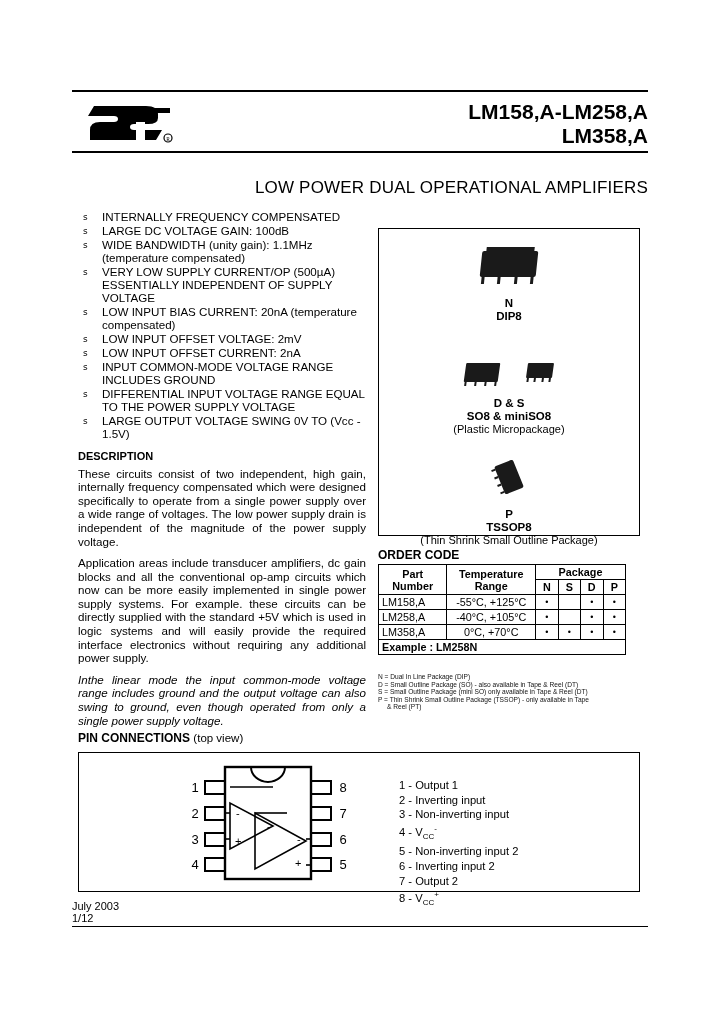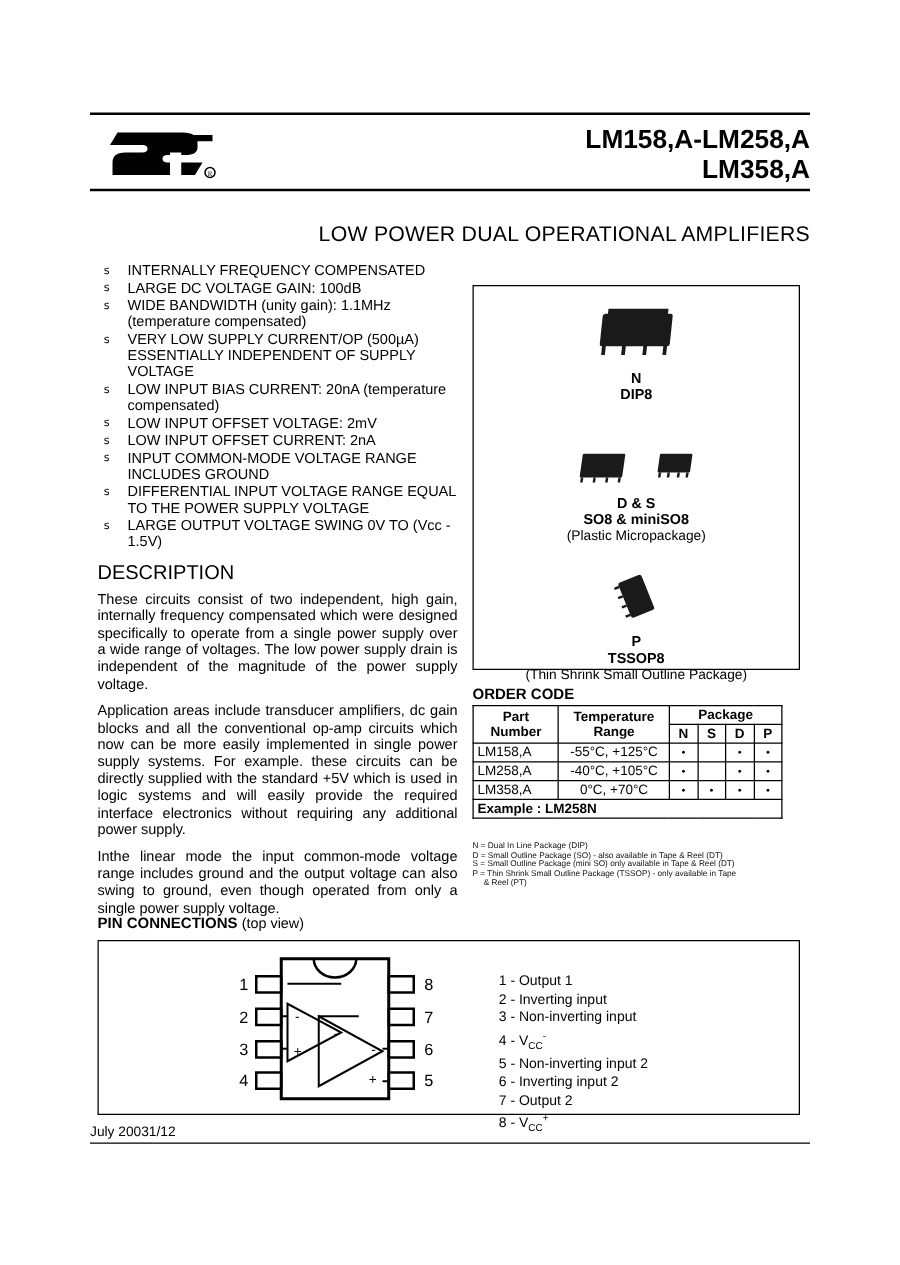--- a/index.html
+++ b/index.html
@@ -92,31 +92,31 @@
     margin-bottom: 0.5px;
   }
   ul.features li .bullet {
     position: absolute;
     left: 5px;
     top: 1px;
     font-size: 9px;
     font-family: "DejaVu Sans", sans-serif;
   }
   .sec-head {
-    font-size: 16px;
-    font-weight: normal;
+    font-size: 11px;
+    font-weight: bold;
     margin: 9px 0 5px 0;
   }
   p.desc {
     font-size: 11.6px;
     line-height: 13.6px;
     text-align: justify;
     margin: 0 0 8px 0;
   }
-  p.desc.last { margin-bottom: 12px; }
+  p.desc.last { margin-bottom: 12px; font-style: italic; }
   
   .pkg-box {
     position: absolute;
     left: 378px;
     top: 228px;
     width: 262px;
     height: 308px;
     border: 1.5px solid #000;
     box-sizing: border-box;
   }
@@ -287,20 +287,21 @@
   .footer {
     position: absolute;
     left: 72px;
     top: 900px;
     width: 576px;
   }
   .footer-row {
     display: flex;
     font-size: 11px;
     padding-bottom: 2px;
+    flex-direction: column;
   }
   .footer-rule { border-top: 1.6px solid #000; }
 </style>
 </head>
 <body>
 
 <div class="page">
 
   <div class="header">
     <div class="hdr-rule-top"></div>

